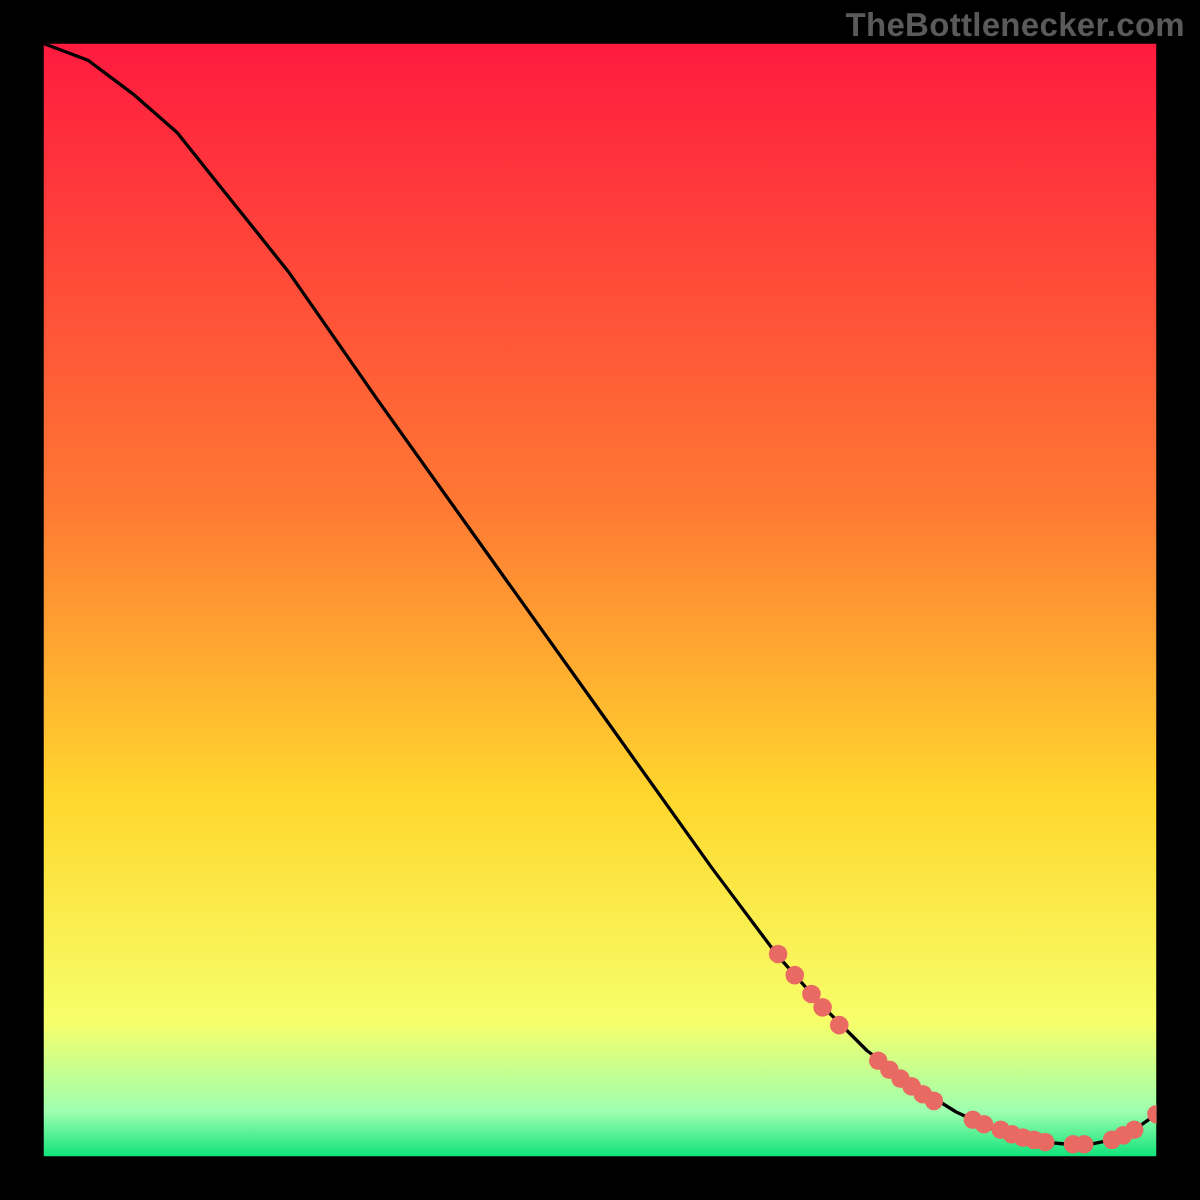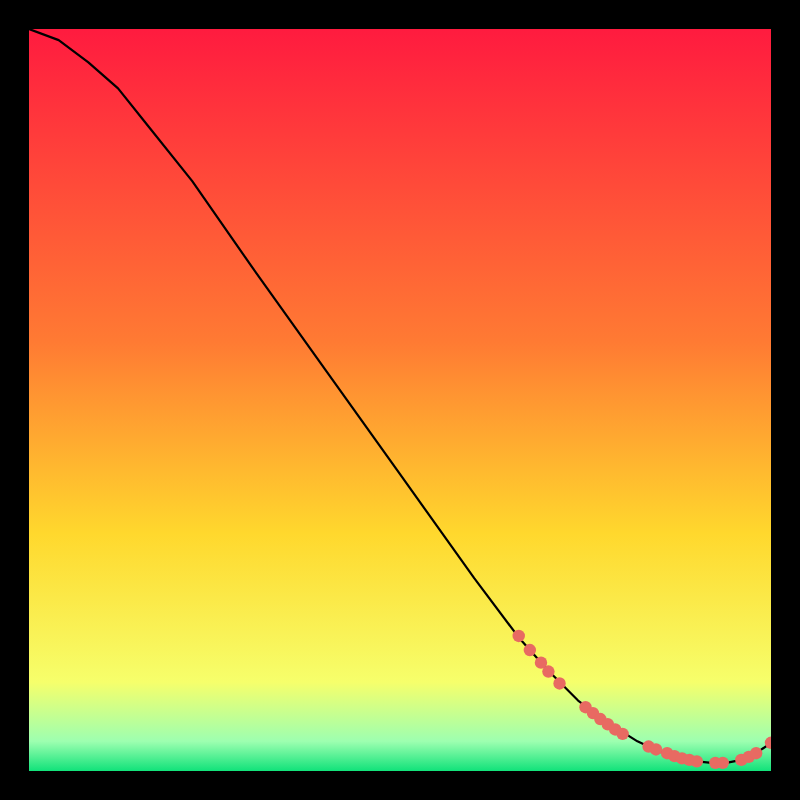--- a/index.html
+++ b/index.html
@@ -35,20 +35,21 @@
     top: 29px;
     width: 742px;
     height: 742px;
   }
   svg { display: block; }
 </style>
 </head>
 <body>
 
 <div class="frame">
+  <div class="watermark">TheBottlenecker.com</div>
 
   <div class="plot">
     <svg id="chart-svg" width="742" height="742" viewBox="0 0 742 742">
       <defs>
         <linearGradient id="bg-grad" x1="0" y1="0" x2="0" y2="1">
           <stop id="g0" offset="0%" stop-color="#ff1b3f"></stop>
           <stop id="g1" offset="42%" stop-color="#ff7a33"></stop>
           <stop id="g2" offset="68%" stop-color="#ffd82d"></stop>
           <stop id="g3" offset="88%" stop-color="#f6ff6b"></stop>
           <stop id="g4" offset="96%" stop-color="#9dffb0"></stop>

